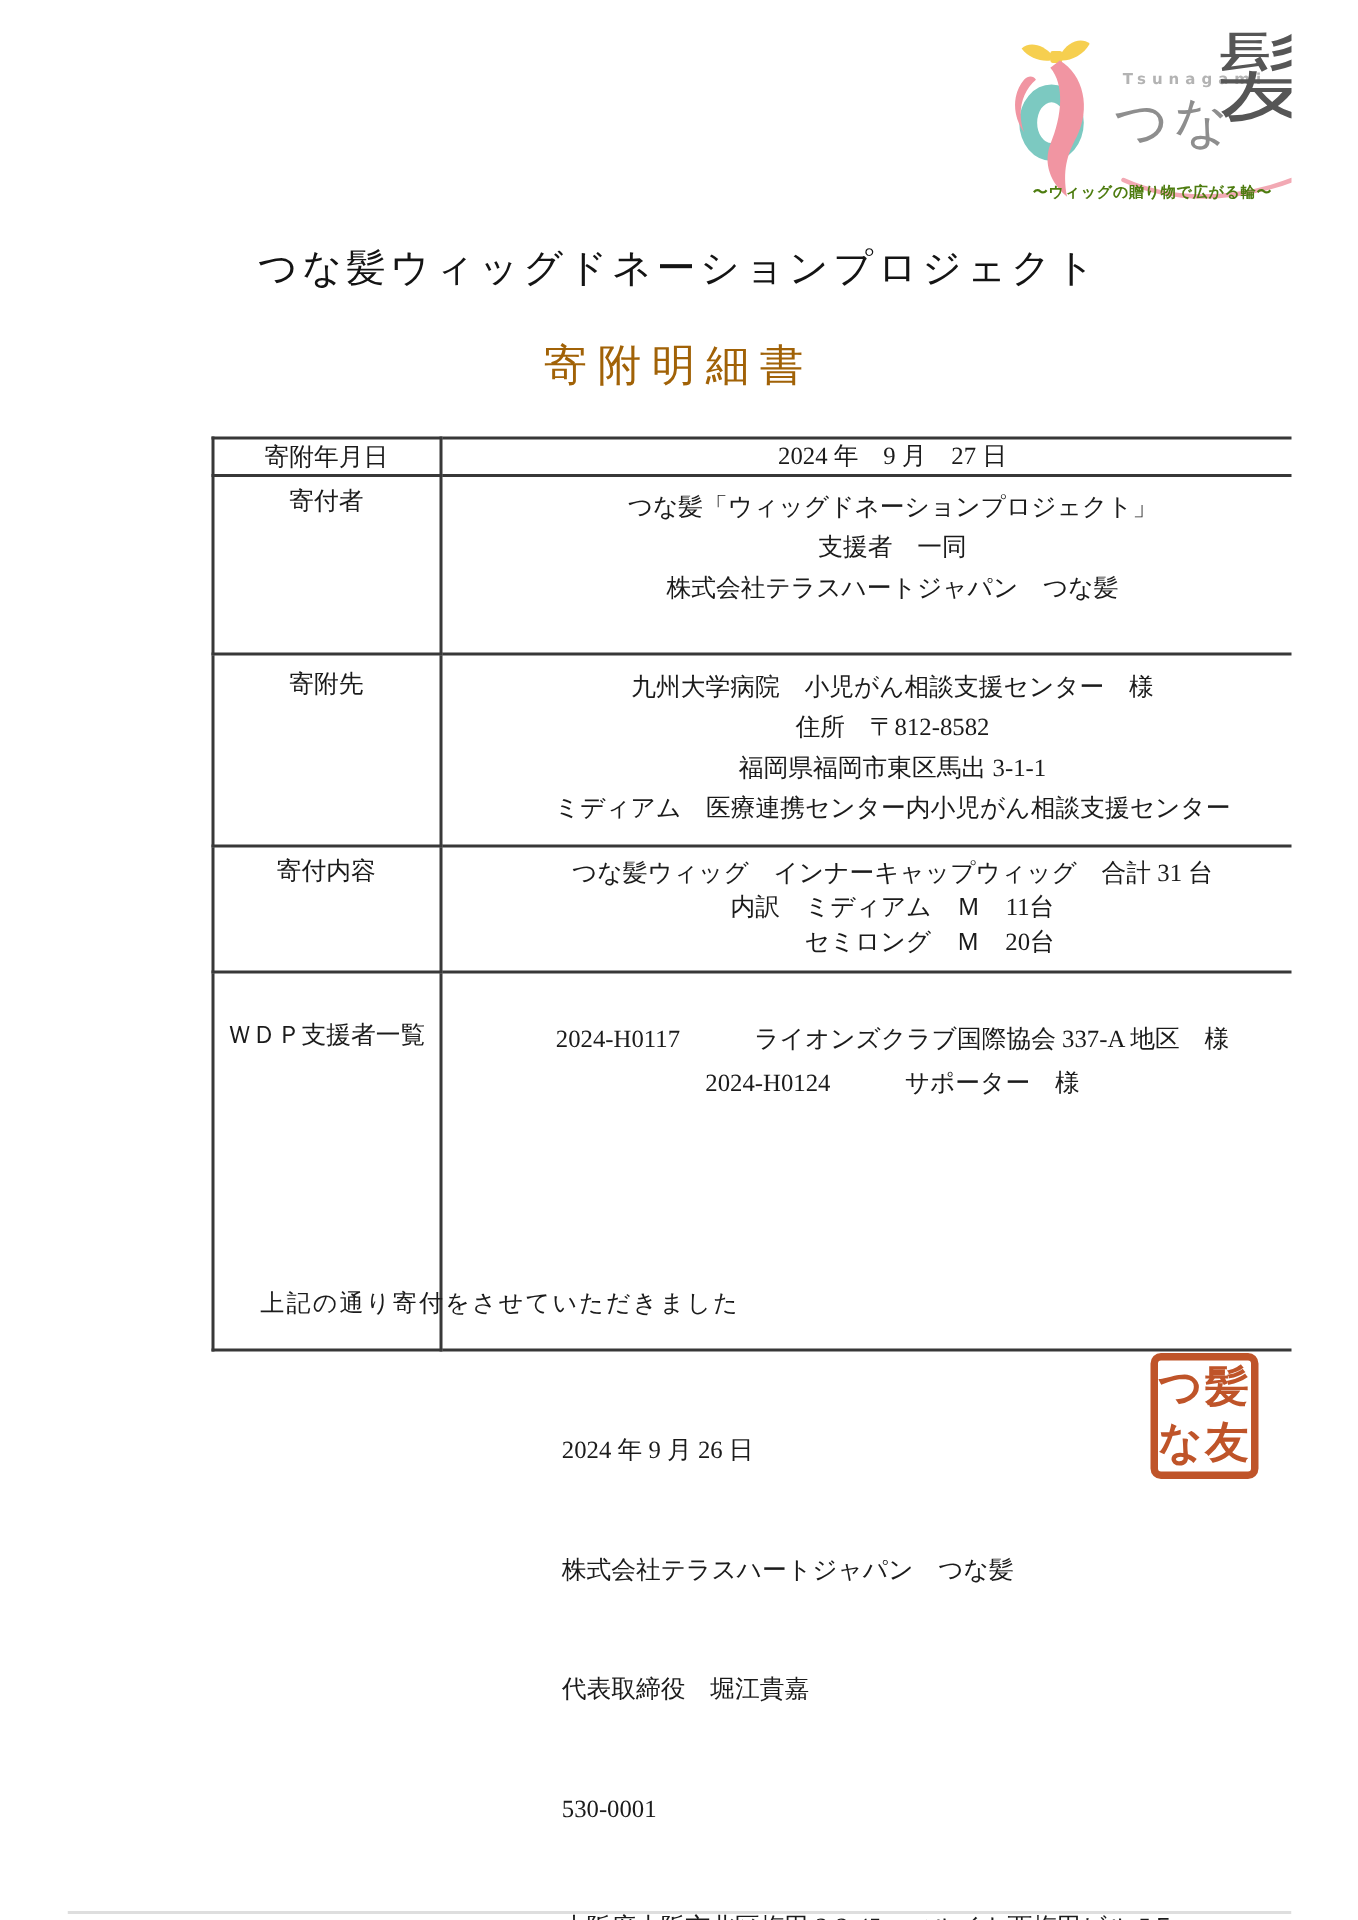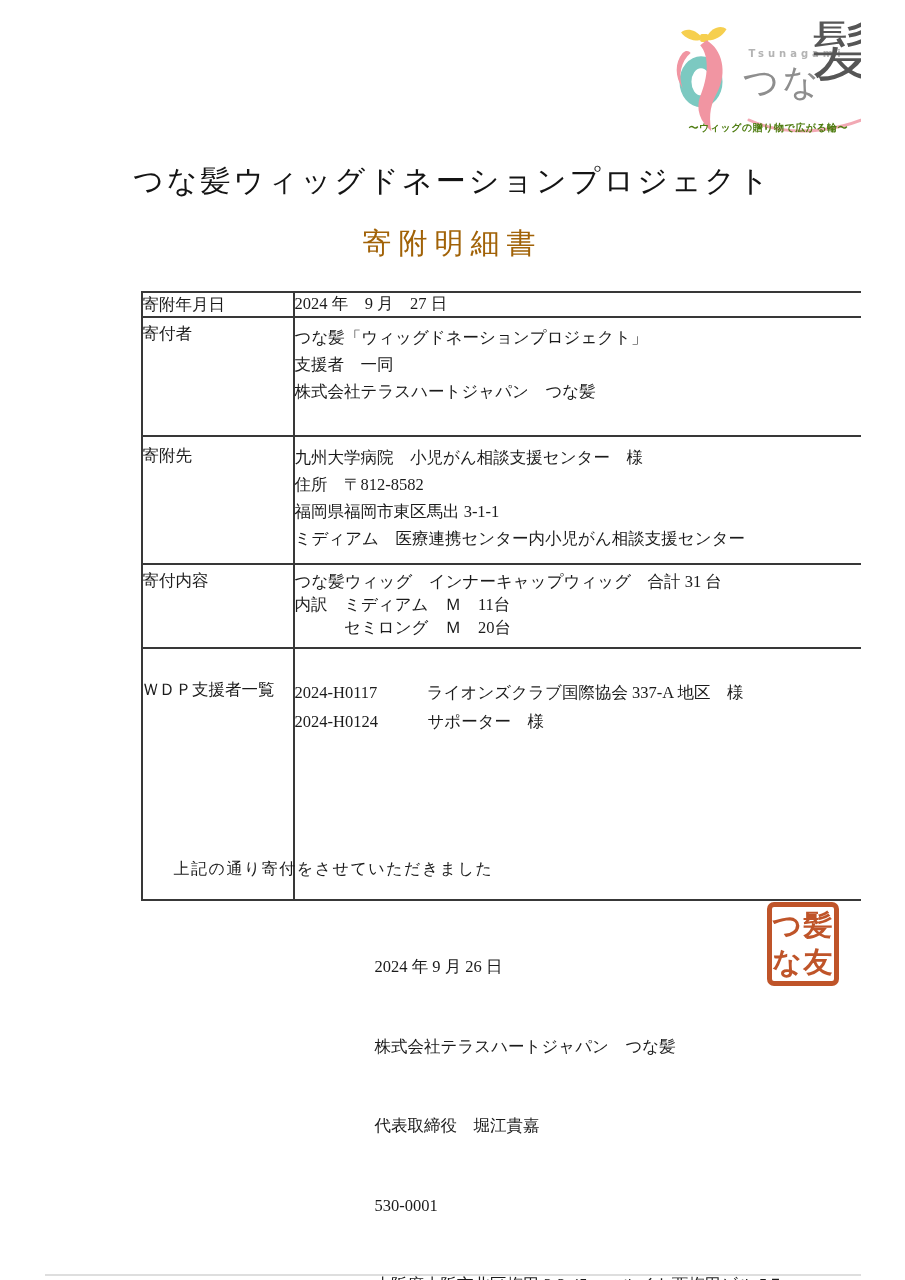--- a/index.html
+++ b/index.html
@@ -23,27 +23,27 @@
     font-size:66px;color:#565656;line-height:1;
   }
   .pinwheel{position:absolute;left:206px;top:46px;}
   .swoosh{position:absolute;left:84px;top:72px;}
   .tagline{
     position:absolute;left:26px;top:97px;font-family:"DejaVu Sans","Liberation Sans",sans-serif;
     font-size:10px;font-weight:bold;color:#4d7c0f;letter-spacing:0.5px;white-space:nowrap;
   }
   
   .doc-title{position:absolute;left:0;top:161px;width:100%;text-align:center;
-    font-size:30px;font-weight:normal;letter-spacing:3px;color:#141414;margin:0;}
+    font-size:26px;font-weight:normal;letter-spacing:3px;color:#141414;margin:0;}
   .doc-subtitle{position:absolute;left:0;top:224px;width:100%;text-align:center;
     font-size:29px;font-weight:normal;letter-spacing:7px;color:#a16207;margin:0;}
   
   table.detail{
     position:absolute;left:96px;top:291px;width:757px;border-collapse:collapse;table-layout:fixed;
-    font-size:16.5px;color:#1b1b1b;
+    font-size:16.5px;color:#1b1b1b;text-align:center;
   }
   table.detail td{border:2px solid #383838;vertical-align:top;padding:0;}
   td.lab{width:150px;padding-left:8px;}
   td.val{padding-left:10px;}
   tr.r1 td{height:22px;} tr.r2 td{height:111px;} tr.r3 td{height:118px;}
   tr.r4 td{height:77px;}  tr.r5 td{height:220px;}
   tr.r1 td.lab{padding-top:1px;}  tr.r1 td.val{padding-top:1px;}
   tr.r2 td.lab{padding-top:5px;}  tr.r2 td.val{padding-top:6px;}
   tr.r3 td.lab{padding-top:8px;}  tr.r3 td.val{padding-top:7px;}
   tr.r4 td.lab{padding-top:5px;}  tr.r4 td.val{padding-top:5px;}

